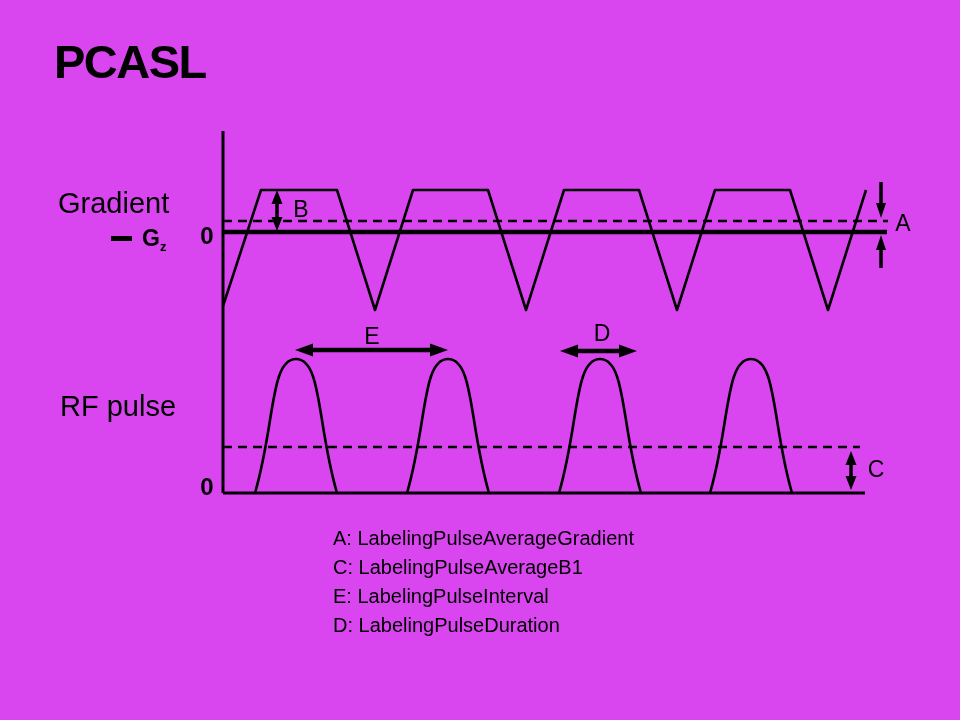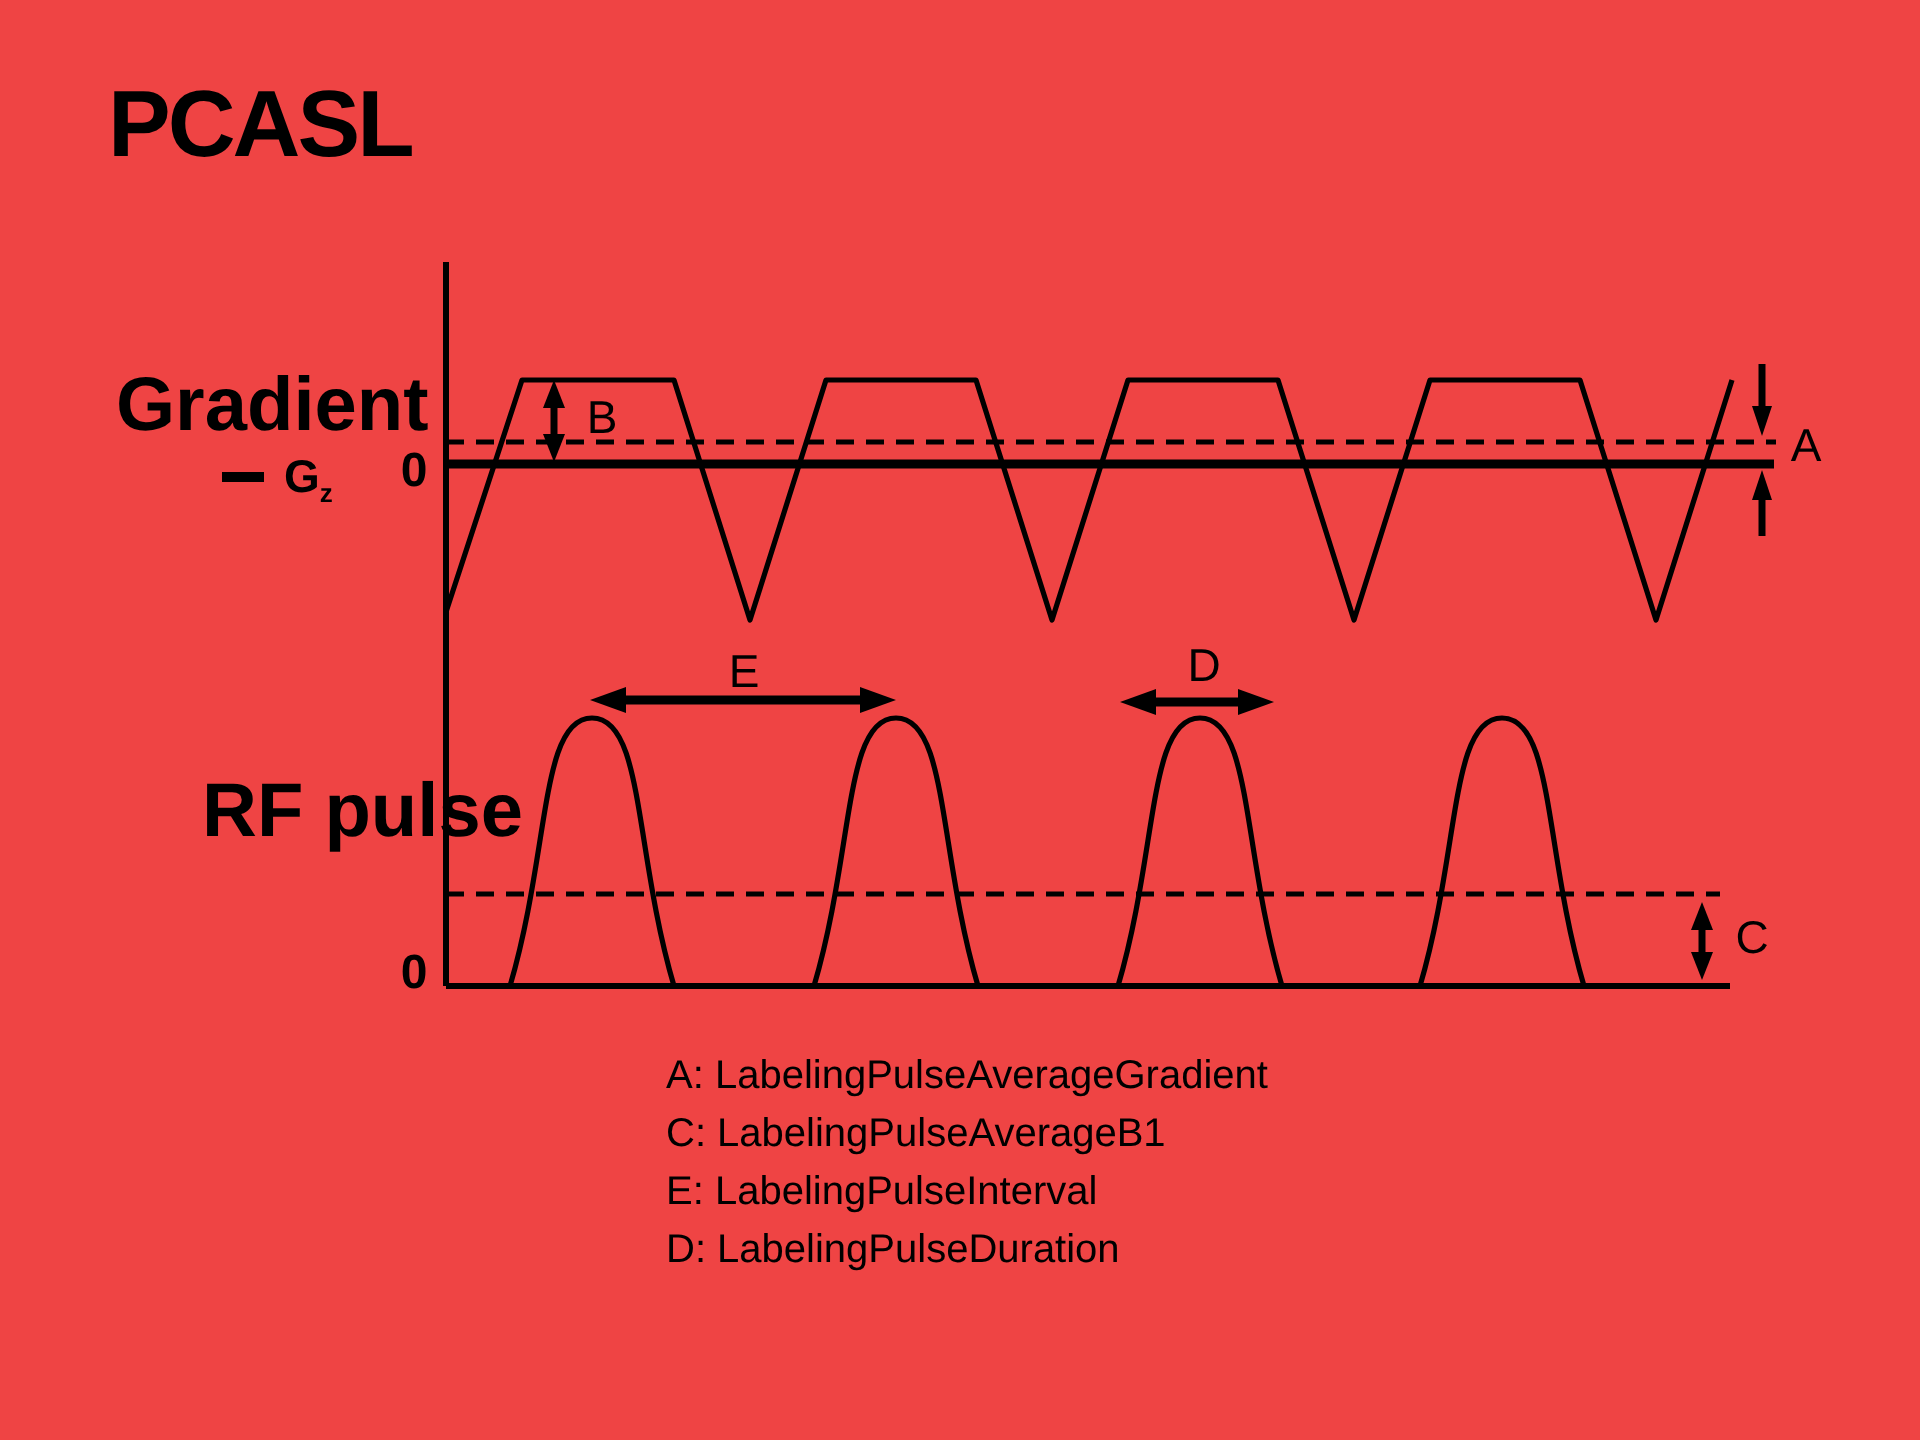--- a/index.html
+++ b/index.html
@@ -1,27 +1,27 @@
 <!DOCTYPE html>
 <html><head>
 <meta charset="utf-8">
 <style>
   html,body { margin:0; padding:0; background:#fff; }
   .canvas {
-    position:relative; width:960px; height:720px; background:#ef4444;
+    position:relative; width:960px; height:720px; background:#d946ef;
     font-family:"Liberation Sans", sans-serif; color:#000; overflow:hidden;
   }
   .slide-title {
     position:absolute; left:54px; top:34px;
     font-size:47px; font-weight:bold; letter-spacing:-1.5px;
   }
   .diagram-svg { position:absolute; left:0; top:0; }
-  .panel-label { position:absolute; font-weight:bold; font-size:38px; line-height:30px; }
+  .panel-label { position:absolute; font-weight:normal; font-size:29px; line-height:30px; }
   .gradient-label { left:58px; top:188px; }
-  .rf-label { left:60px; top:391px;margin-left:41px; }
+  .rf-label { left:60px; top:391px; }
   .gz-row {
     position:absolute; left:111px; top:224px; height:28px;
     display:flex; align-items:center;
   }
   .gz-dash { width:21px; height:5px; background:#000; margin-right:10px; }
   .gz-g { font-weight:bold; font-size:23px; line-height:23px; }
   .gz-sub { font-weight:bold; font-size:13px; line-height:13px; align-self:flex-end; margin-bottom:-1px; }
   .zero-label {
     position:absolute; transform:translate(-50%,-50%);
     font-weight:bold; font-size:24px; line-height:24px;

